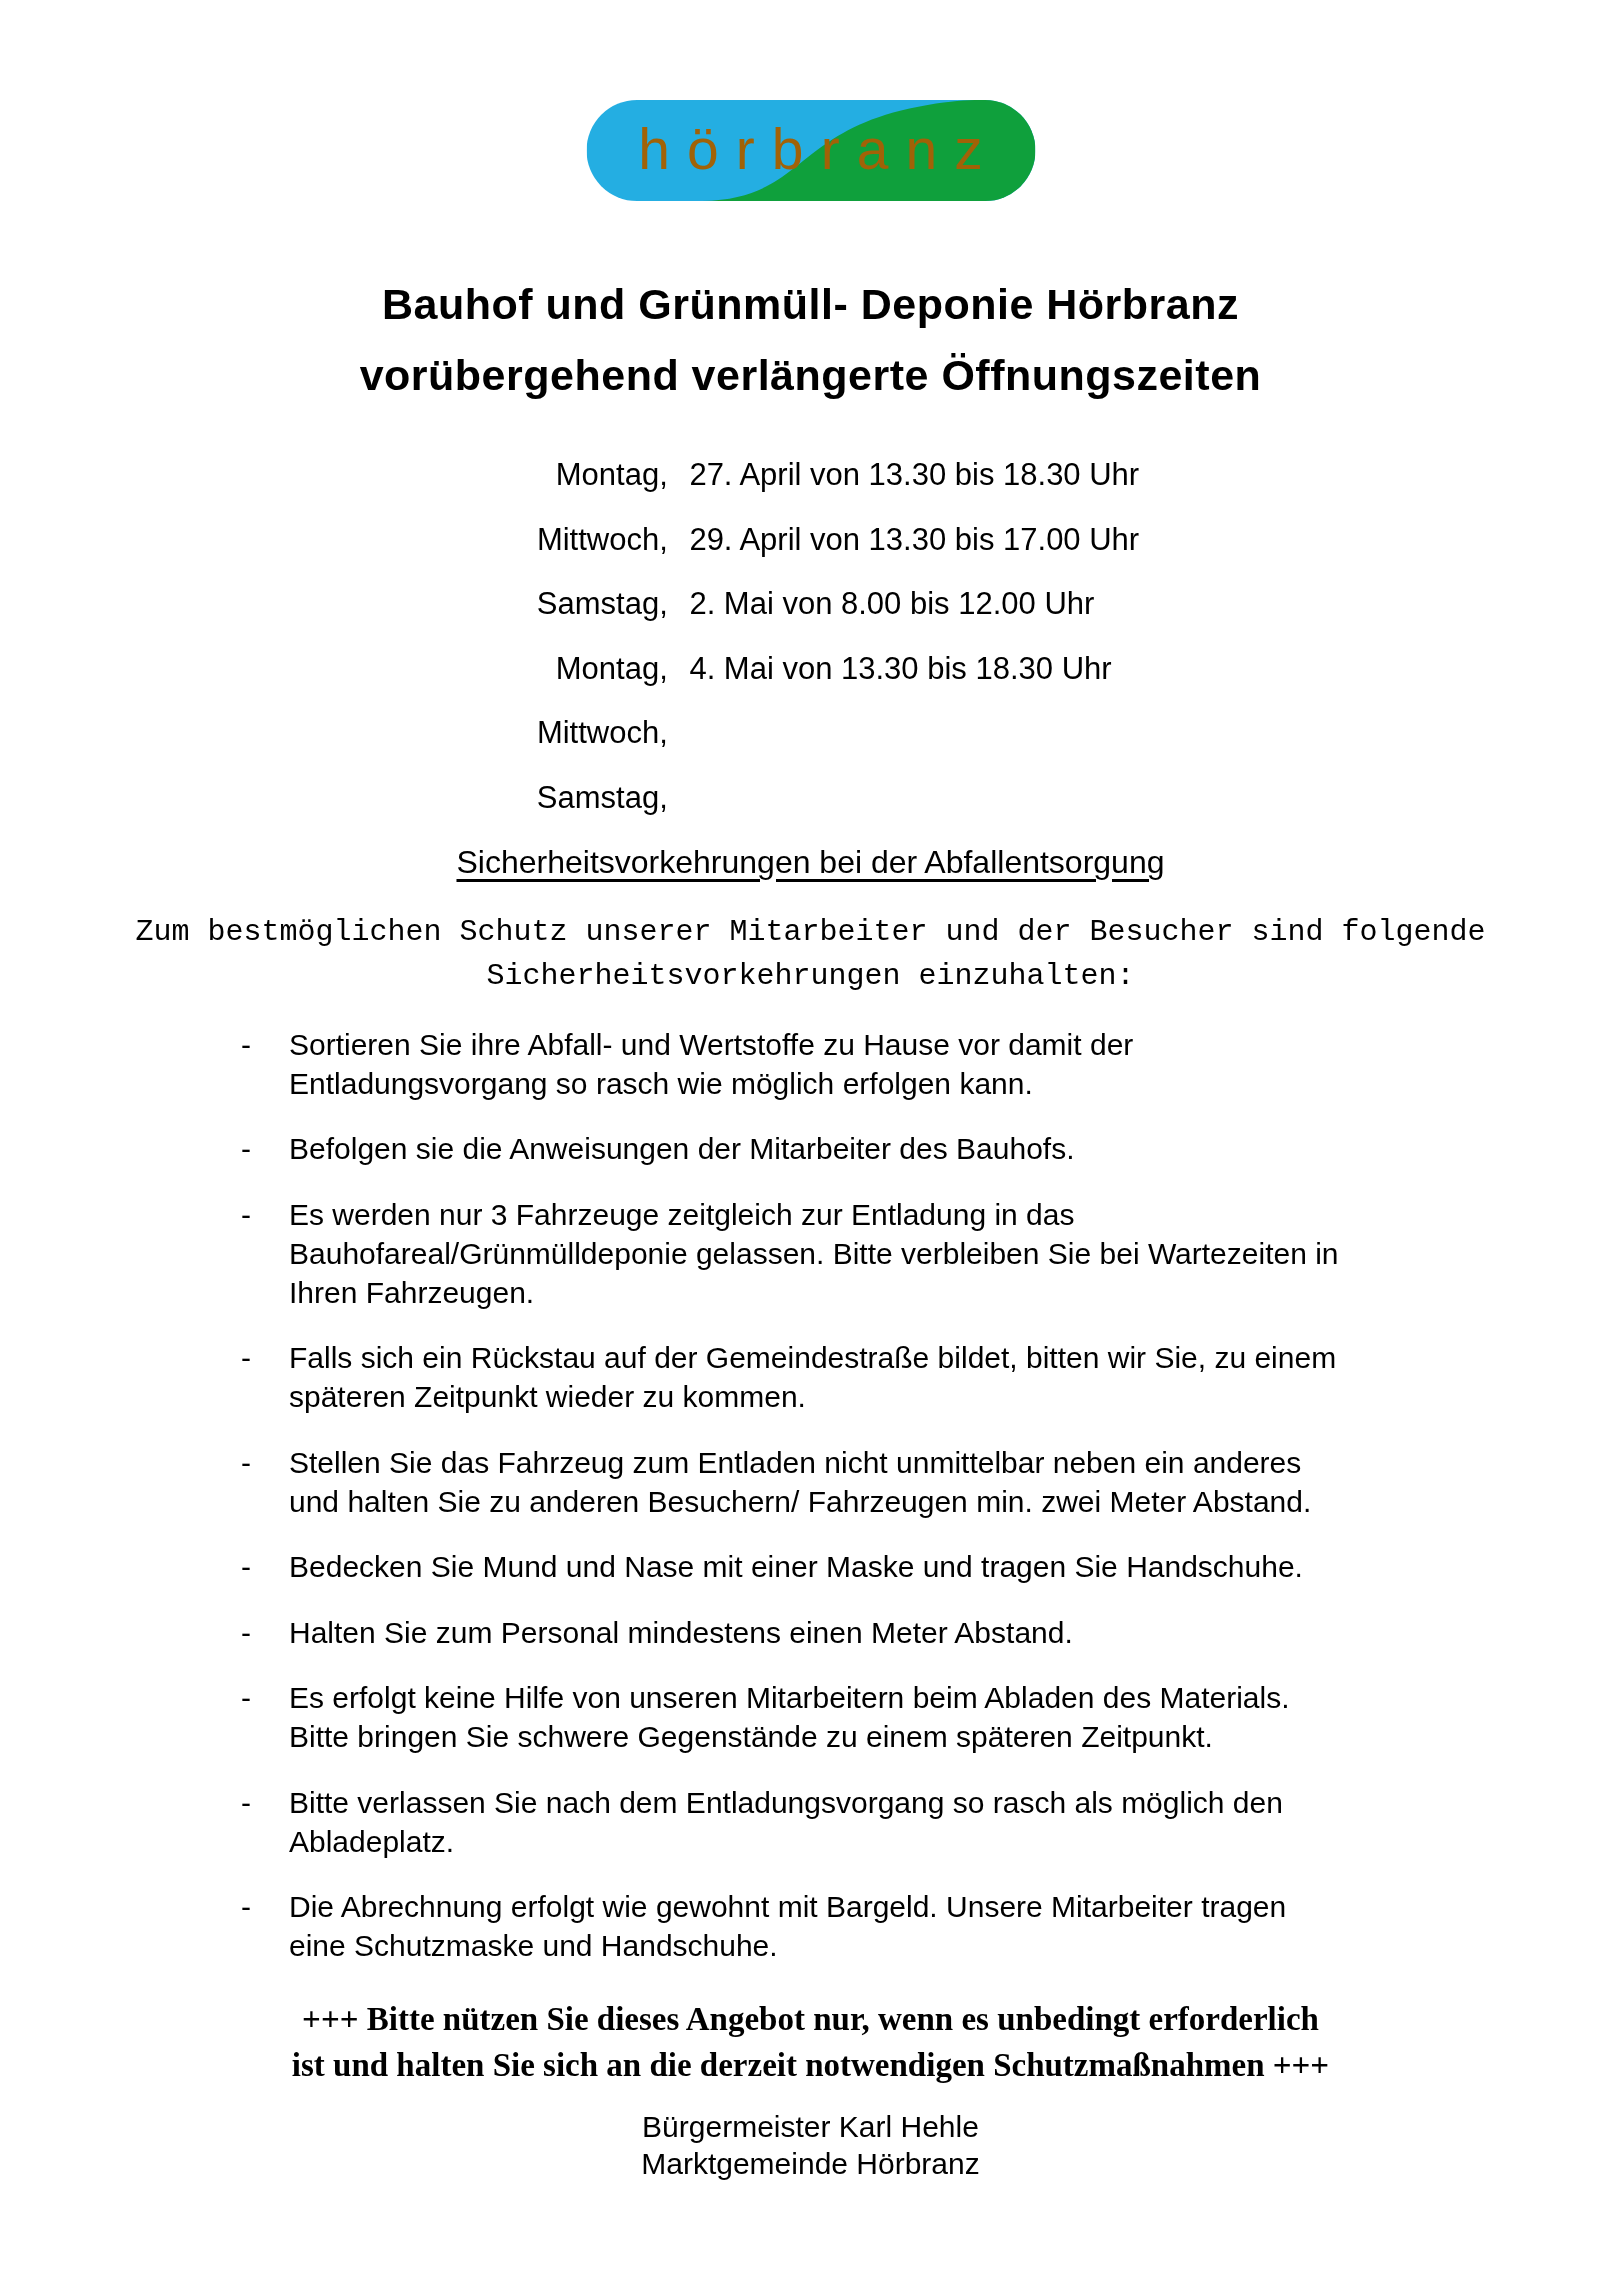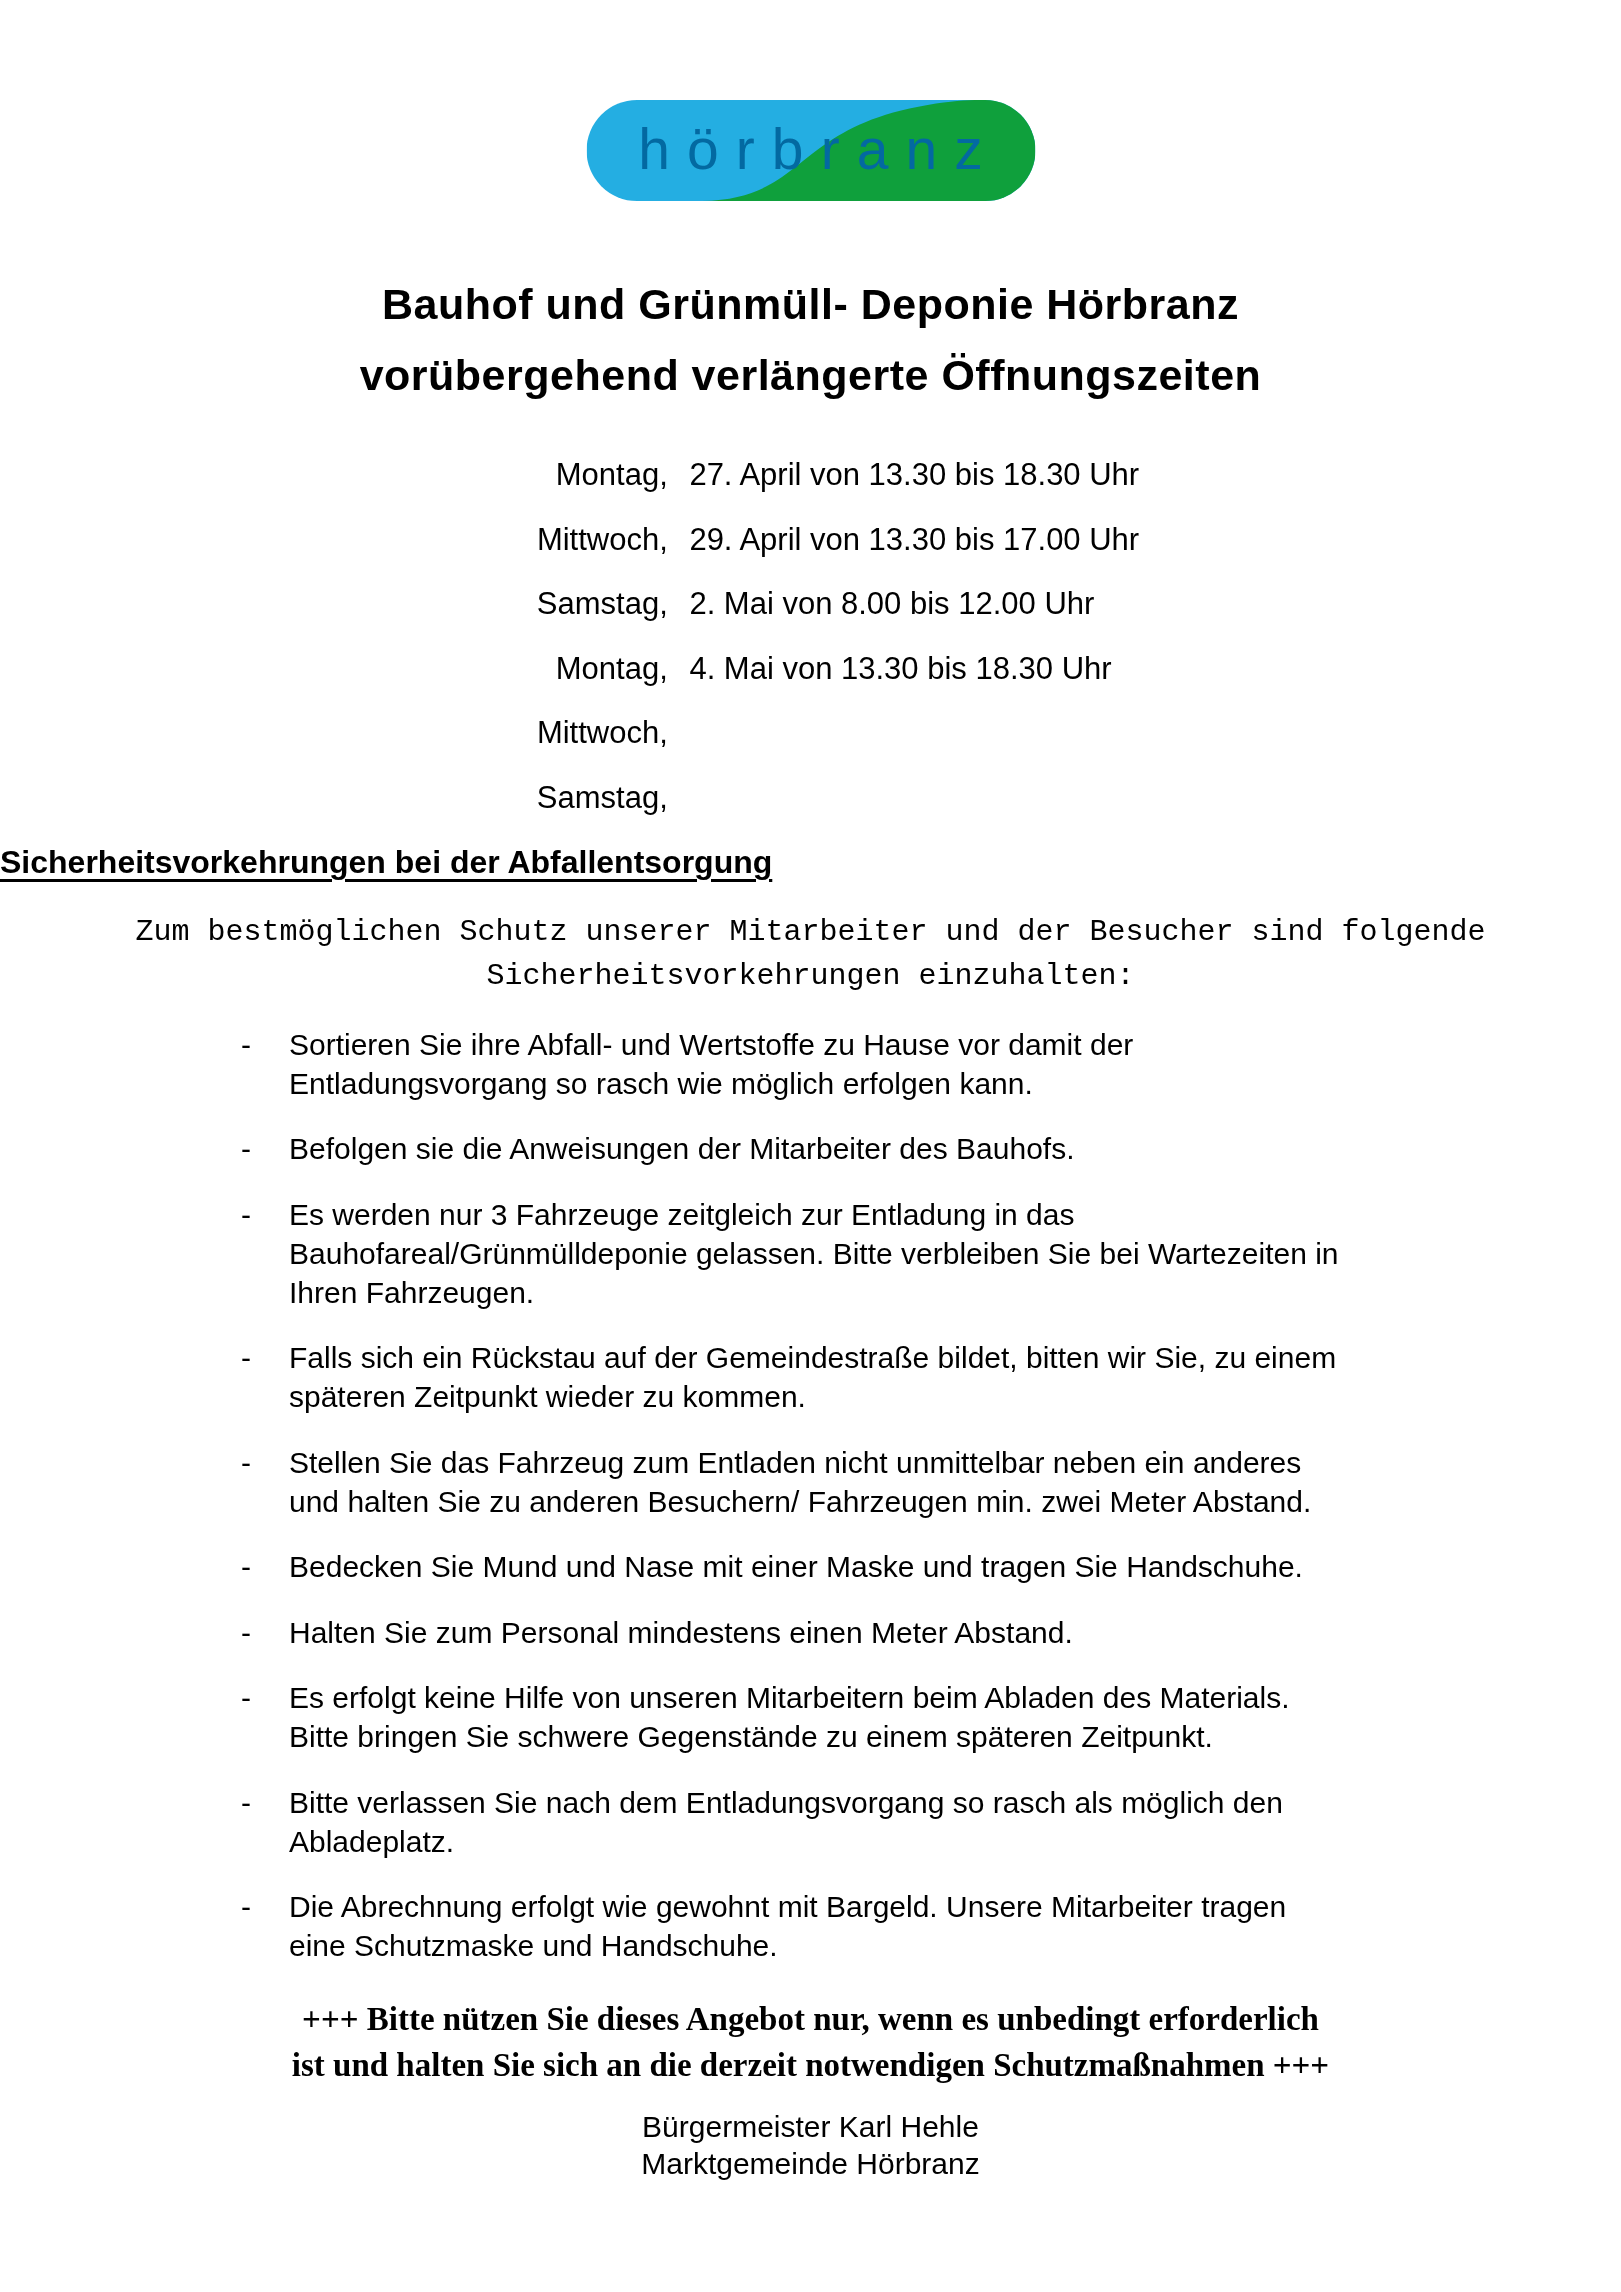--- a/index.html
+++ b/index.html
@@ -23,21 +23,21 @@
     width: 449px;
     height: 101px;
   }
   .logo svg { position: absolute; inset: 0; display: block; }
   .logo-text {
     position: absolute;
     inset: 0;
     display: flex;
     align-items: center;
     justify-content: center;
-    color: #0369a1;
+    color: #a16207;
     font-size: 57px;
     font-weight: 400;
     letter-spacing: 0.30em;
     padding-left: 0.30em; 
     padding-bottom: 3.9px;
   }
 
   
   .title {
     margin: 4px;
@@ -61,23 +61,23 @@
     font-size: 31px;
     line-height: 41px;
     margin-bottom: 23.5px;
   }
   .schedule-day  { width: 186px; text-align: right; }
   .schedule-rest { margin-left: 21.6px; text-align: left; }
 
   
   .section-heading {
     margin: 21.6px 0 0 0;
-    text-align: left;
+    text-align: center;
     font-size: 32px;
-    font-weight: 700;
+    font-weight: 400;
     line-height: 43px;
     text-decoration: underline;
     text-underline-offset: 5.9px;
   }
   .intro {
     margin: 25.5px 0 0 0;
     text-align: center;
     font-size: 30px;
     line-height: 44px;
     white-space: pre-line;

